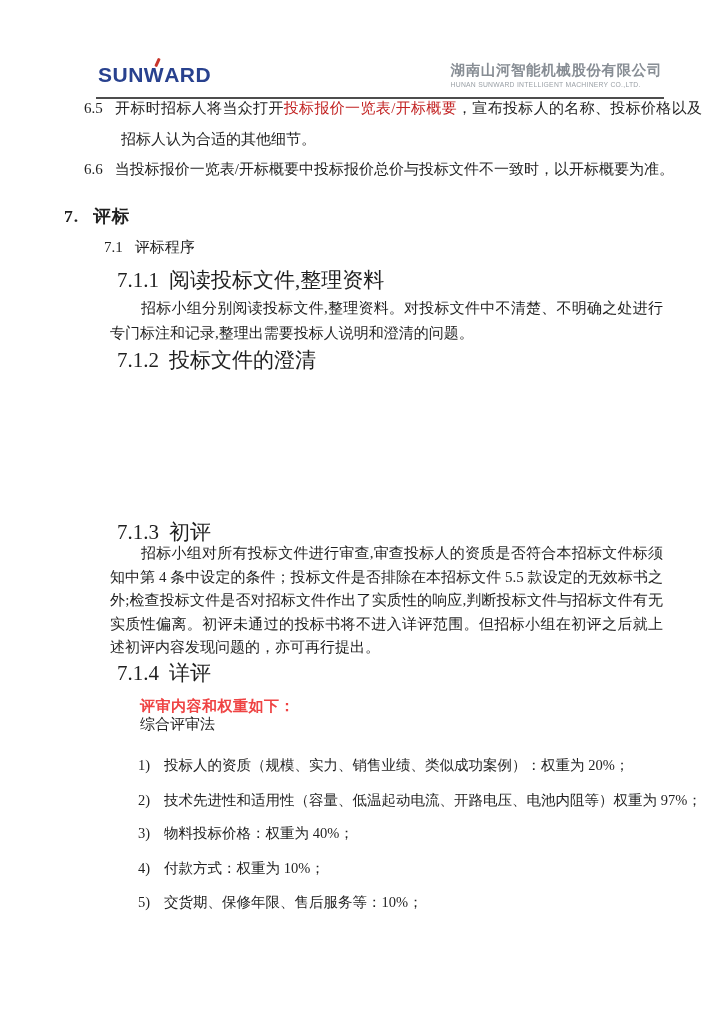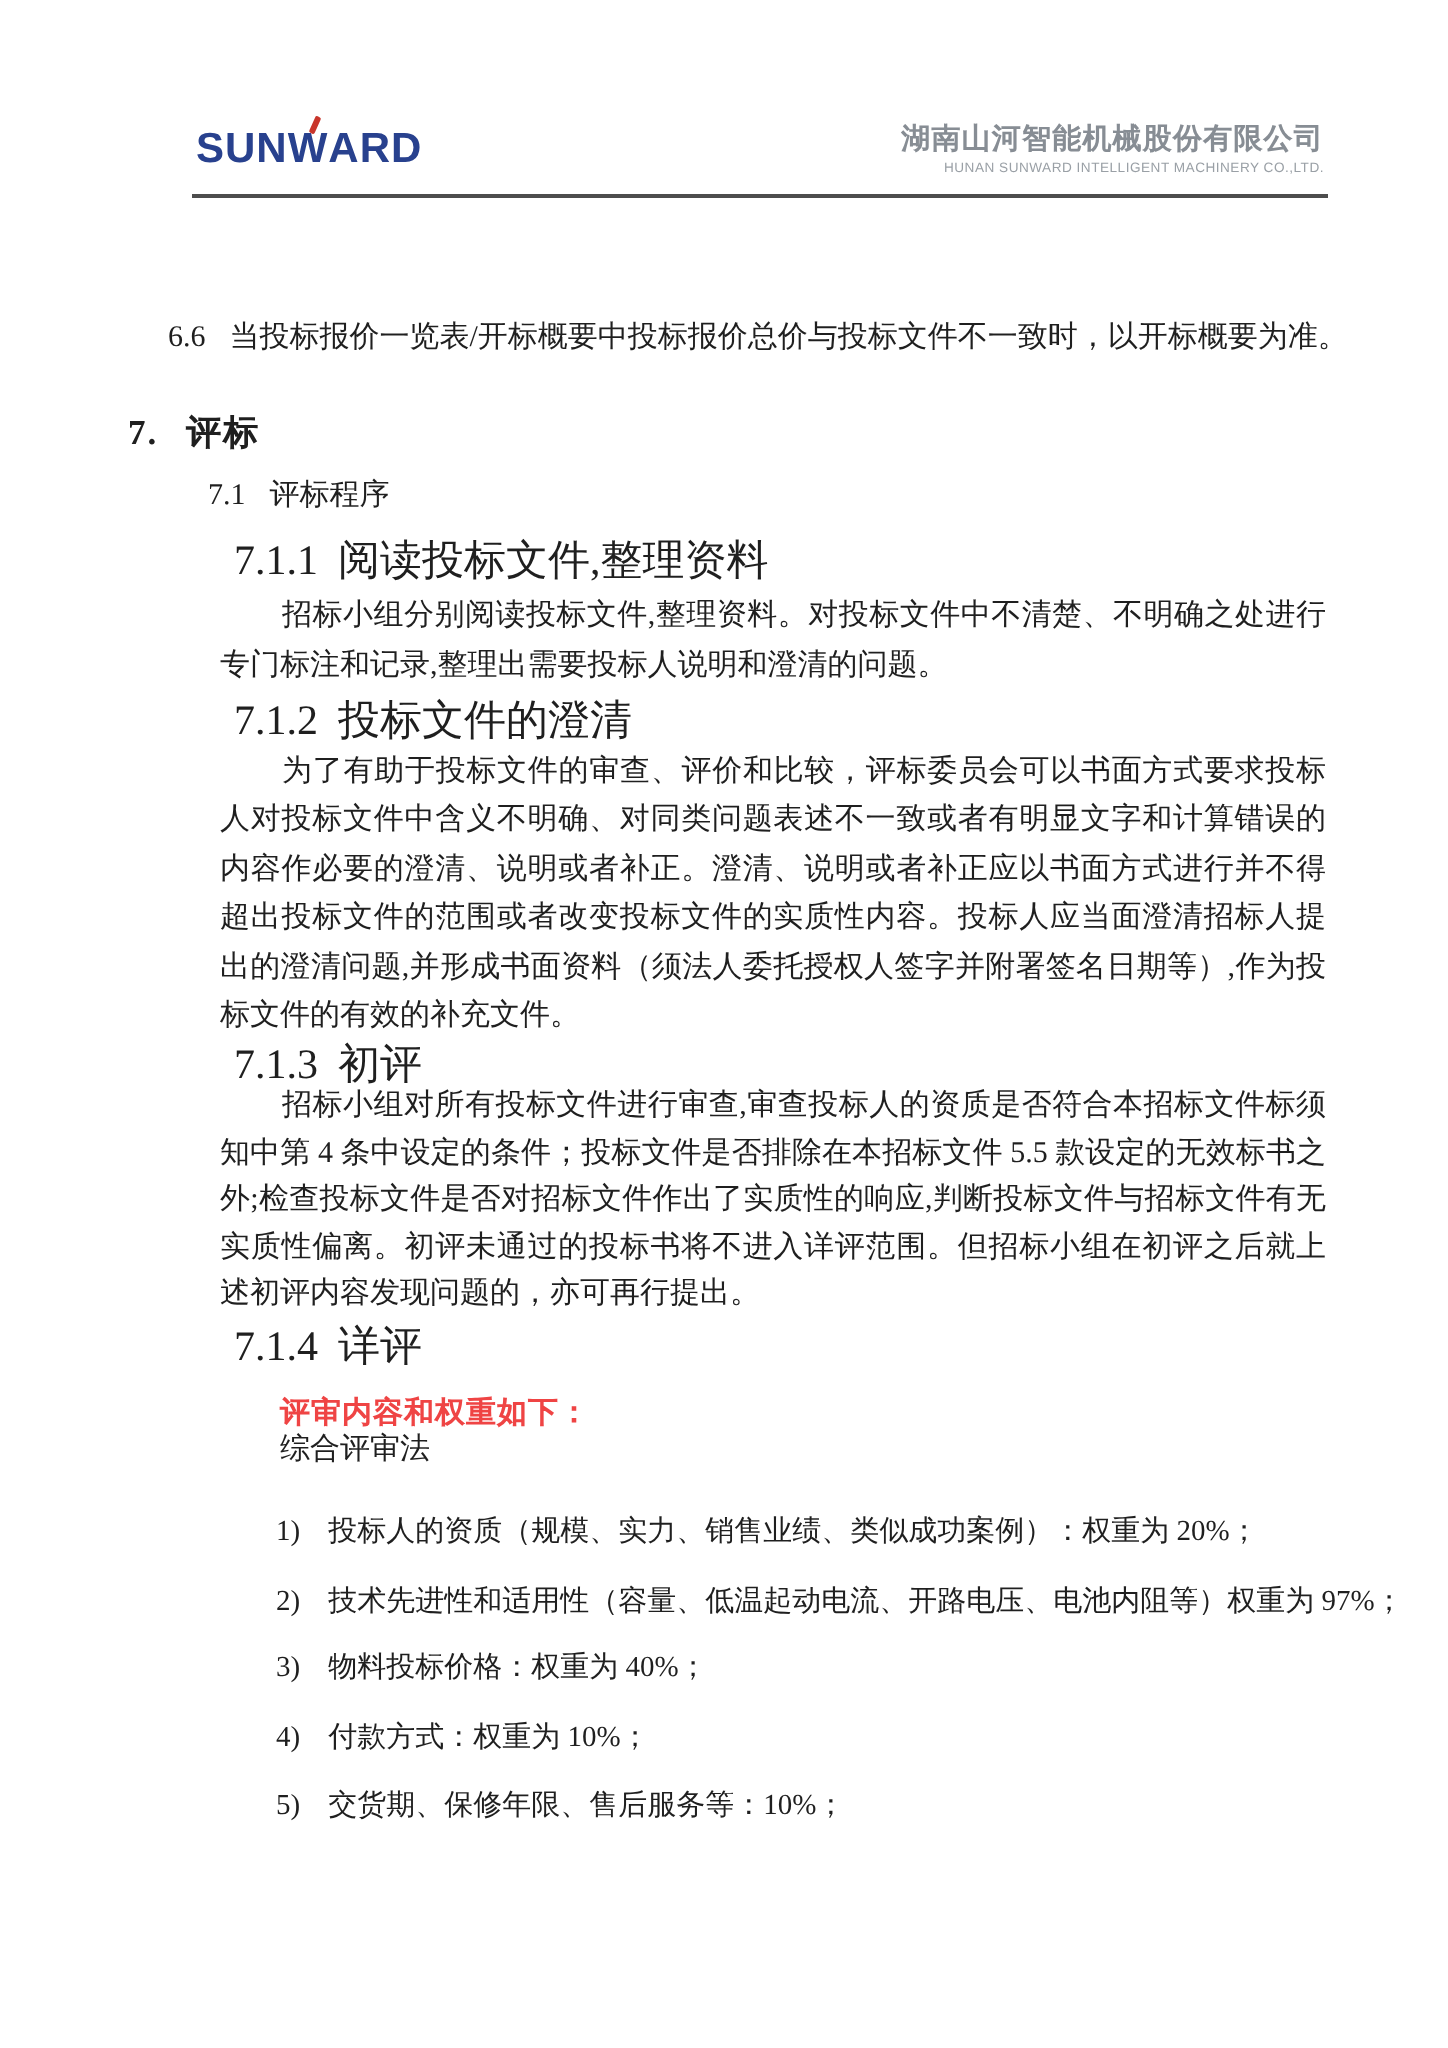--- a/index.html
+++ b/index.html
@@ -19,21 +19,21 @@
     font-weight:bold;font-size:21px;letter-spacing:0.5px;
     color:#28418e;line-height:22px;
   }
   .logo .w-wrap{position:relative;display:inline-block;}
   .logo .accent{
     position:absolute;top:-6px;left:58%;
     width:3px;height:9px;background:#c8352b;
     transform:rotate(24deg);border-radius:1px;
   }
   .company{
-    position:absolute;right:62px;top:49px;text-align:right;
+    position:absolute;right:62px;top:49px;text-align:left;
     font-family:"Liberation Sans","DejaVu Sans",sans-serif;
     white-space:nowrap;
   }
   .company-cn{font-weight:bold;font-size:14.5px;color:#878d94;letter-spacing:0.6px;line-height:17px;}
   .company-en{font-size:6.8px;color:#9aa0a6;letter-spacing:0.25px;line-height:9px;margin-top:1px;}
   .header-rule{
     position:absolute;left:96px;right:60px;top:84px;height:2px;background:#4d4d4d;
   }
   .hang{padding-left:37px;text-indent:-37px;}
   .num{margin-right:12px;}
@@ -75,20 +75,23 @@
 
   <div class="logo">
     <span>SUN</span><span class="w-wrap"><span class="accent"></span><span>W</span></span><span>ARD</span>
   </div>
   <div class="company">
     <div class="company-cn">湖南山河智能机械股份有限公司</div>
     <div class="company-en">HUNAN SUNWARD INTELLIGENT MACHINERY CO.,LTD.</div>
   </div>
   <div class="header-rule"></div>
 
+  <div class="c65 hang">
+    <span class="num">6.5</span><span>开标时招标人将当众打开</span><span class="red">投标报价一览表/开标概要</span><span>，宣布投标人的名称、投标价格以及招标人认为合适的其他细节。</span>
+  </div>
 
   <div class="c66 hang">
     <span class="num">6.6</span><span>当投标报价一览表/开标概要中投标报价总价与投标文件不一致时，以开标概要为准。</span>
   </div>
 
   <div class="h7">
     <span class="num">7.</span><span>评标</span>
   </div>
 
   <div class="s71">
@@ -96,21 +99,20 @@
   </div>
 
   <div class="sub s711">
     <span class="num">7.1.1</span><span>阅读投标文件,整理资料</span>
   </div>
   <div class="para p711">招标小组分别阅读投标文件,整理资料。对投标文件中不清楚、不明确之处进行专门标注和记录,整理出需要投标人说明和澄清的问题。</div>
 
   <div class="sub s712">
     <span class="num">7.1.2</span><span>投标文件的澄清</span>
   </div>
-  <div class="para p712">为了有助于投标文件的审查、评价和比较，评标委员会可以书面方式要求投标人对投标文件中含义不明确、对同类问题表述不一致或者有明显文字和计算错误的内容作必要的澄清、说明或者补正。澄清、说明或者补正应以书面方式进行并不得超出投标文件的范围或者改变投标文件的实质性内容。投标人应当面澄清招标人提出的澄清问题,并形成书面资料（须法人委托授权人签字并附署签名日期等）,作为投标文件的有效的补充文件。</div>
 
   <div class="sub s713">
     <span class="num">7.1.3</span><span>初评</span>
   </div>
   <div class="para p713">招标小组对所有投标文件进行审查,审查投标人的资质是否符合本招标文件标须知中第 4 条中设定的条件；投标文件是否排除在本招标文件 5.5 款设定的无效标书之外;检查投标文件是否对招标文件作出了实质性的响应,判断投标文件与招标文件有无实质性偏离。初评未通过的投标书将不进入详评范围。但招标小组在初评之后就上述初评内容发现问题的，亦可再行提出。</div>
 
   <div class="sub s714">
     <span class="num">7.1.4</span><span>详评</span>
   </div>
   <div class="method">综合评审法</div>

